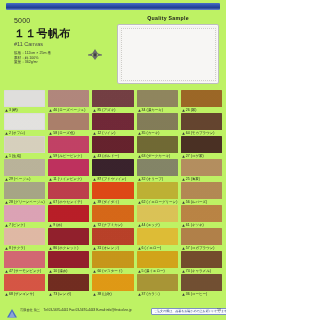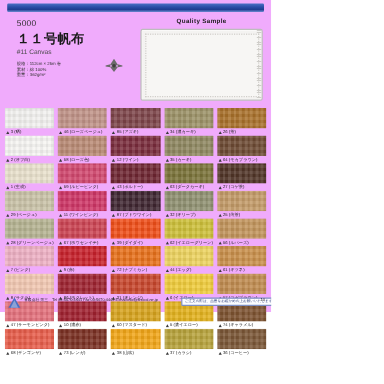--- a/index.html
+++ b/index.html
@@ -2,21 +2,21 @@
 <html><head>
 <meta charset="utf-8">
 <style>
   html,body{margin:0;padding:0;background:#ffffff;}
   body{
     width:226px;height:320px;overflow:hidden;
     font-family:"Liberation Sans","DejaVu Sans",sans-serif;
     color:#231f20;
     -webkit-font-smoothing:none;
   }
-  .page{position:relative;width:226px;height:260px;background:#f0abfc;}
+  .page{position:relative;width:226px;height:320px;background:#bef264;}
 
   
   .banner{
     position:absolute;left:6px;top:3px;width:214px;height:7px;
     background:linear-gradient(180deg,#4a6fc4 0%,#2b4ea8 40%,#1f3d91 70%,#6d8ad2 100%);
     border-radius:1px;
   }
 
   
   .header{position:absolute;left:0;top:12px;width:226px;height:76px;}

